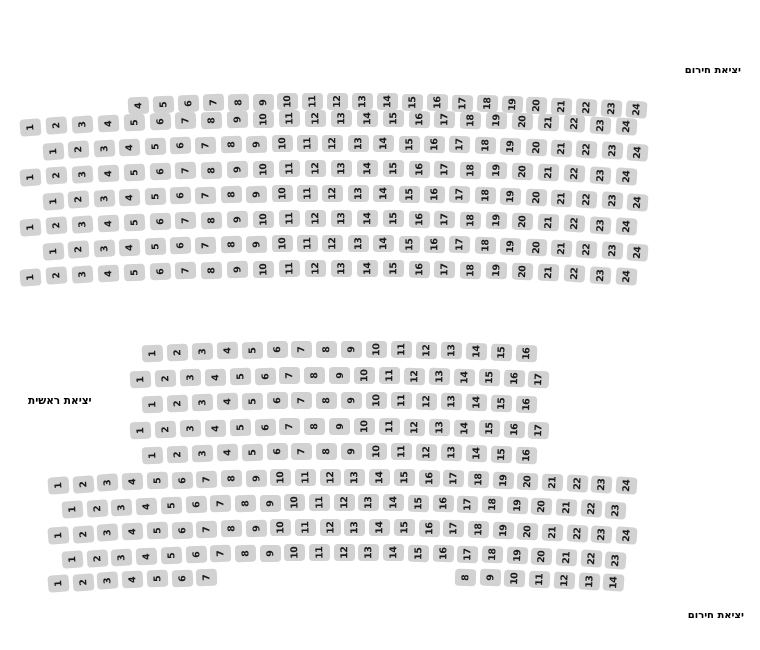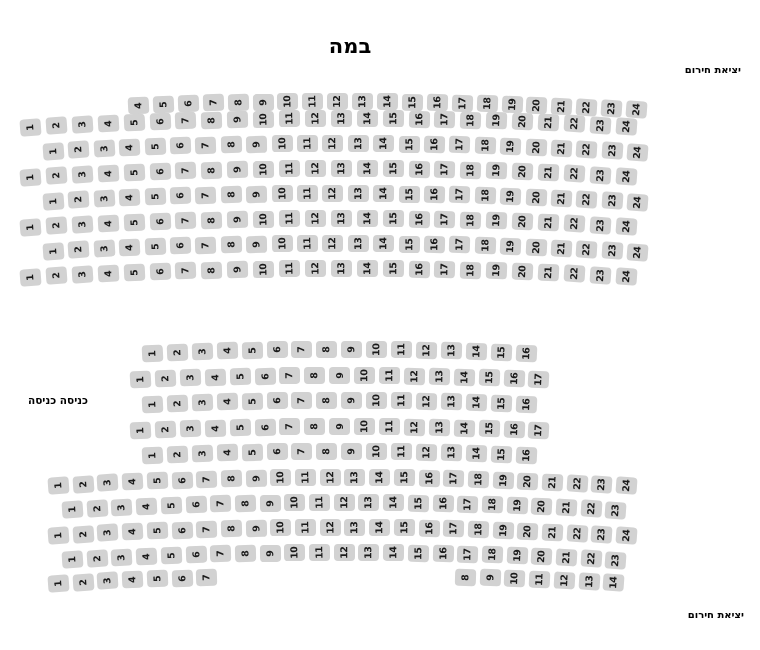--- a/index.html
+++ b/index.html
@@ -65,23 +65,22 @@
     letter-spacing: -0.5px;
     color: #1a1a1a;
     line-height: 1;
     user-select: none;
   }
 </style>
 </head>
 <body>
 
 <div id="canvas">
-  <div class="stage-title">במה</div>
   <div id="exit-top" class="exit-label">יציאת חירום</div>
-  <div class="entrance-label">כניסה כניסה</div>
+  <div class="entrance-label">יציאת ראשית</div>
   <div id="seat-layer">
       <div class="seat" style="left: 128px; top: 96.7px; transform: rotate(-2.88deg); background: rgb(210, 210, 210); border-radius: 4px;">
         <span class="n" style="color: rgb(26, 26, 26);">4</span>
       </div>
       <div class="seat" style="left: 152.9px; top: 95.8px; transform: rotate(-2.52deg); background: rgb(210, 210, 210); border-radius: 4px;">
         <span class="n" style="color: rgb(26, 26, 26);">5</span>
       </div>
       <div class="seat" style="left: 177.8px; top: 95.1px; transform: rotate(-2.16deg); background: rgb(210, 210, 210); border-radius: 4px;">
         <span class="n" style="color: rgb(26, 26, 26);">6</span>
       </div>

